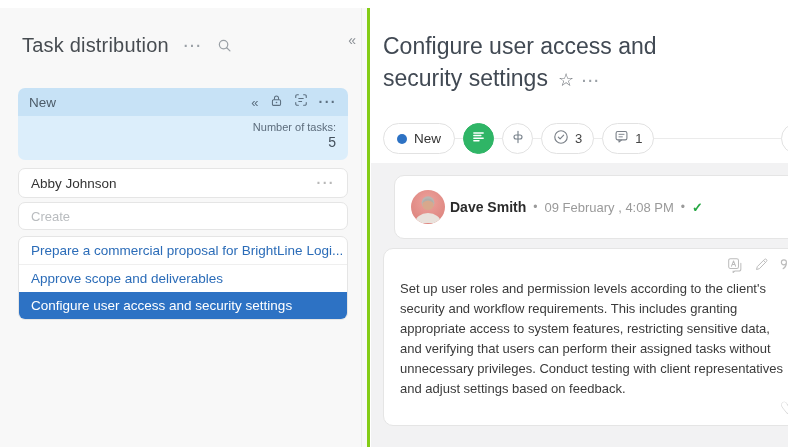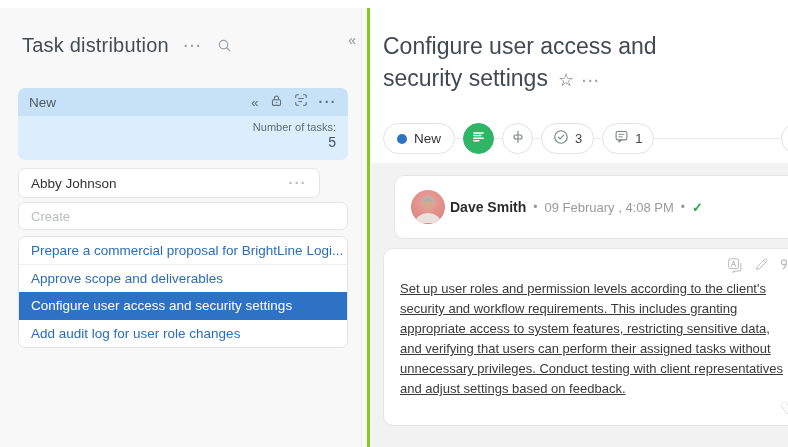--- a/index.html
+++ b/index.html
@@ -18,21 +18,21 @@
   .group-card { position:absolute; left:18px; top:80px; width:330px; border-radius:7px; overflow:hidden; }
   .group-header { height:28px; background:#c7e2f6; display:flex; align-items:center; padding:0 11px; }
   .group-name { font-size:13.5px; color:#4c5b68; }
   .group-icons { margin-left:auto; display:flex; align-items:center; gap:11px; color:#5d7081; }
   .group-icons .chev { font-size:13px; line-height:1; cursor:pointer; }
   .group-body { background:#dceefb; height:44px; padding:5px 12px 1px 12px; text-align:right; }
   .count-label { font-size:11px; color:#5c6c7c; }
   .count-value { font-size:14px; color:#44505c; margin-top:1px; }
 
   .white-card { background:#fff; border:1px solid #e5e5e5; border-radius:7px; }
-  .assignee-card { position:absolute; left:18px; top:160px; width:302px; height:30px; display:flex; align-items:center; padding:0 12px; }
+  .assignee-card { position:absolute; left:18px; top:160px; width:330px; height:30px; display:flex; align-items:center; padding:0 12px; }
   .assignee-name { font-size:13.5px; color:#333; }
   .assignee-card .dots { margin-left:auto; color:#b8b8b8; }
 
   .create-card { position:absolute; left:18px; top:194px; width:330px; height:28px; display:flex; align-items:center; padding:12px 12px; }
   .create-card input { border:none; outline:none; width:100%; font-family:inherit; font-size:13px; color:#333; background:transparent; }
   .create-card input::placeholder { color:#b9bcbf; }
 
   .task-list { position:absolute; left:18px; top:228px; width:330px; overflow:hidden; }
   .task-row { height:27.4px; display:flex; align-items:center; padding:0 12px; font-size:13.5px; color:#2b6cb8; border-top:1px solid #efefef; white-space:nowrap; overflow:hidden; cursor:pointer; }
   .task-row:first-child { border-top:none; }
@@ -63,21 +63,21 @@
   .comment-card { position:absolute; left:23px; right:13px; top:12px; height:64px; border-radius:10px; display:flex; align-items:center; padding:0 16px; gap:5px; }
   .avatar { width:34px; height:34px; border-radius:50%; overflow:hidden; background:radial-gradient(circle at 50% 35%, #eda29c, #d97d77); flex:none; }
   .author-name { font-size:14px; font-weight:700; color:#2b2b2b; }
   .meta-dot { color:#9a9a9a; font-size:12px; margin:0 2px; }
   .comment-time { font-size:13px; color:#9a9a9a; }
   .comment-check { color:#27a844; font-size:13px; font-weight:700; }
 
   .desc-card { position:absolute; left:12px; right:13px; top:85px; height:178px; border-radius:10px; overflow:hidden; }
   .desc-tools { position:absolute; top:8px; right:14px; display:flex; gap:10px; color:#bcbcbc; }
   .desc-tools span { cursor:pointer; line-height:0; }
-  .desc-text { position:absolute; left:16px; right:26px; top:30px; font-size:13px; line-height:20px; color:#3a3a3a;text-decoration:underline; }
+  .desc-text { position:absolute; left:16px; right:26px; top:30px; font-size:13px; line-height:20px; color:#3a3a3a; }
   .heart { position:absolute; right:16px; bottom:8px; font-size:17px; color:#cccccc; cursor:pointer; line-height:1; }
 </style>
 </head>
 <body>
 
 <div class="left-panel">
   <div class="inner-line"></div>
 
   <div class="panel-title-row">
     <div class="panel-title">Task distribution</div>
@@ -130,23 +130,20 @@
 
   <div class="task-list white-card">
       <div class="task-row">
       <span>Prepare a commercial proposal for BrightLine Logi...</span>
     </div>
       <div class="task-row">
       <span>Approve scope and deliverables</span>
     </div>
       <div class="task-row selected">
       <span>Configure user access and security settings</span>
-    </div>
-      <div class="task-row">
-      <span>Add audit log for user role changes</span>
     </div>
     </div>
 
 </div>
 
 <div class="right-panel">
   <span class="close-btn">
     <svg viewBox="0 0 20 20" width="19" height="19">
         <circle cx="10" cy="10" r="8.5" fill="none" stroke="currentColor" stroke-width="1.1"></circle>
         <line x1="7.2" y1="7.2" x2="12.8" y2="12.8" stroke="currentColor" stroke-width="1.1" stroke-linecap="round"></line>

